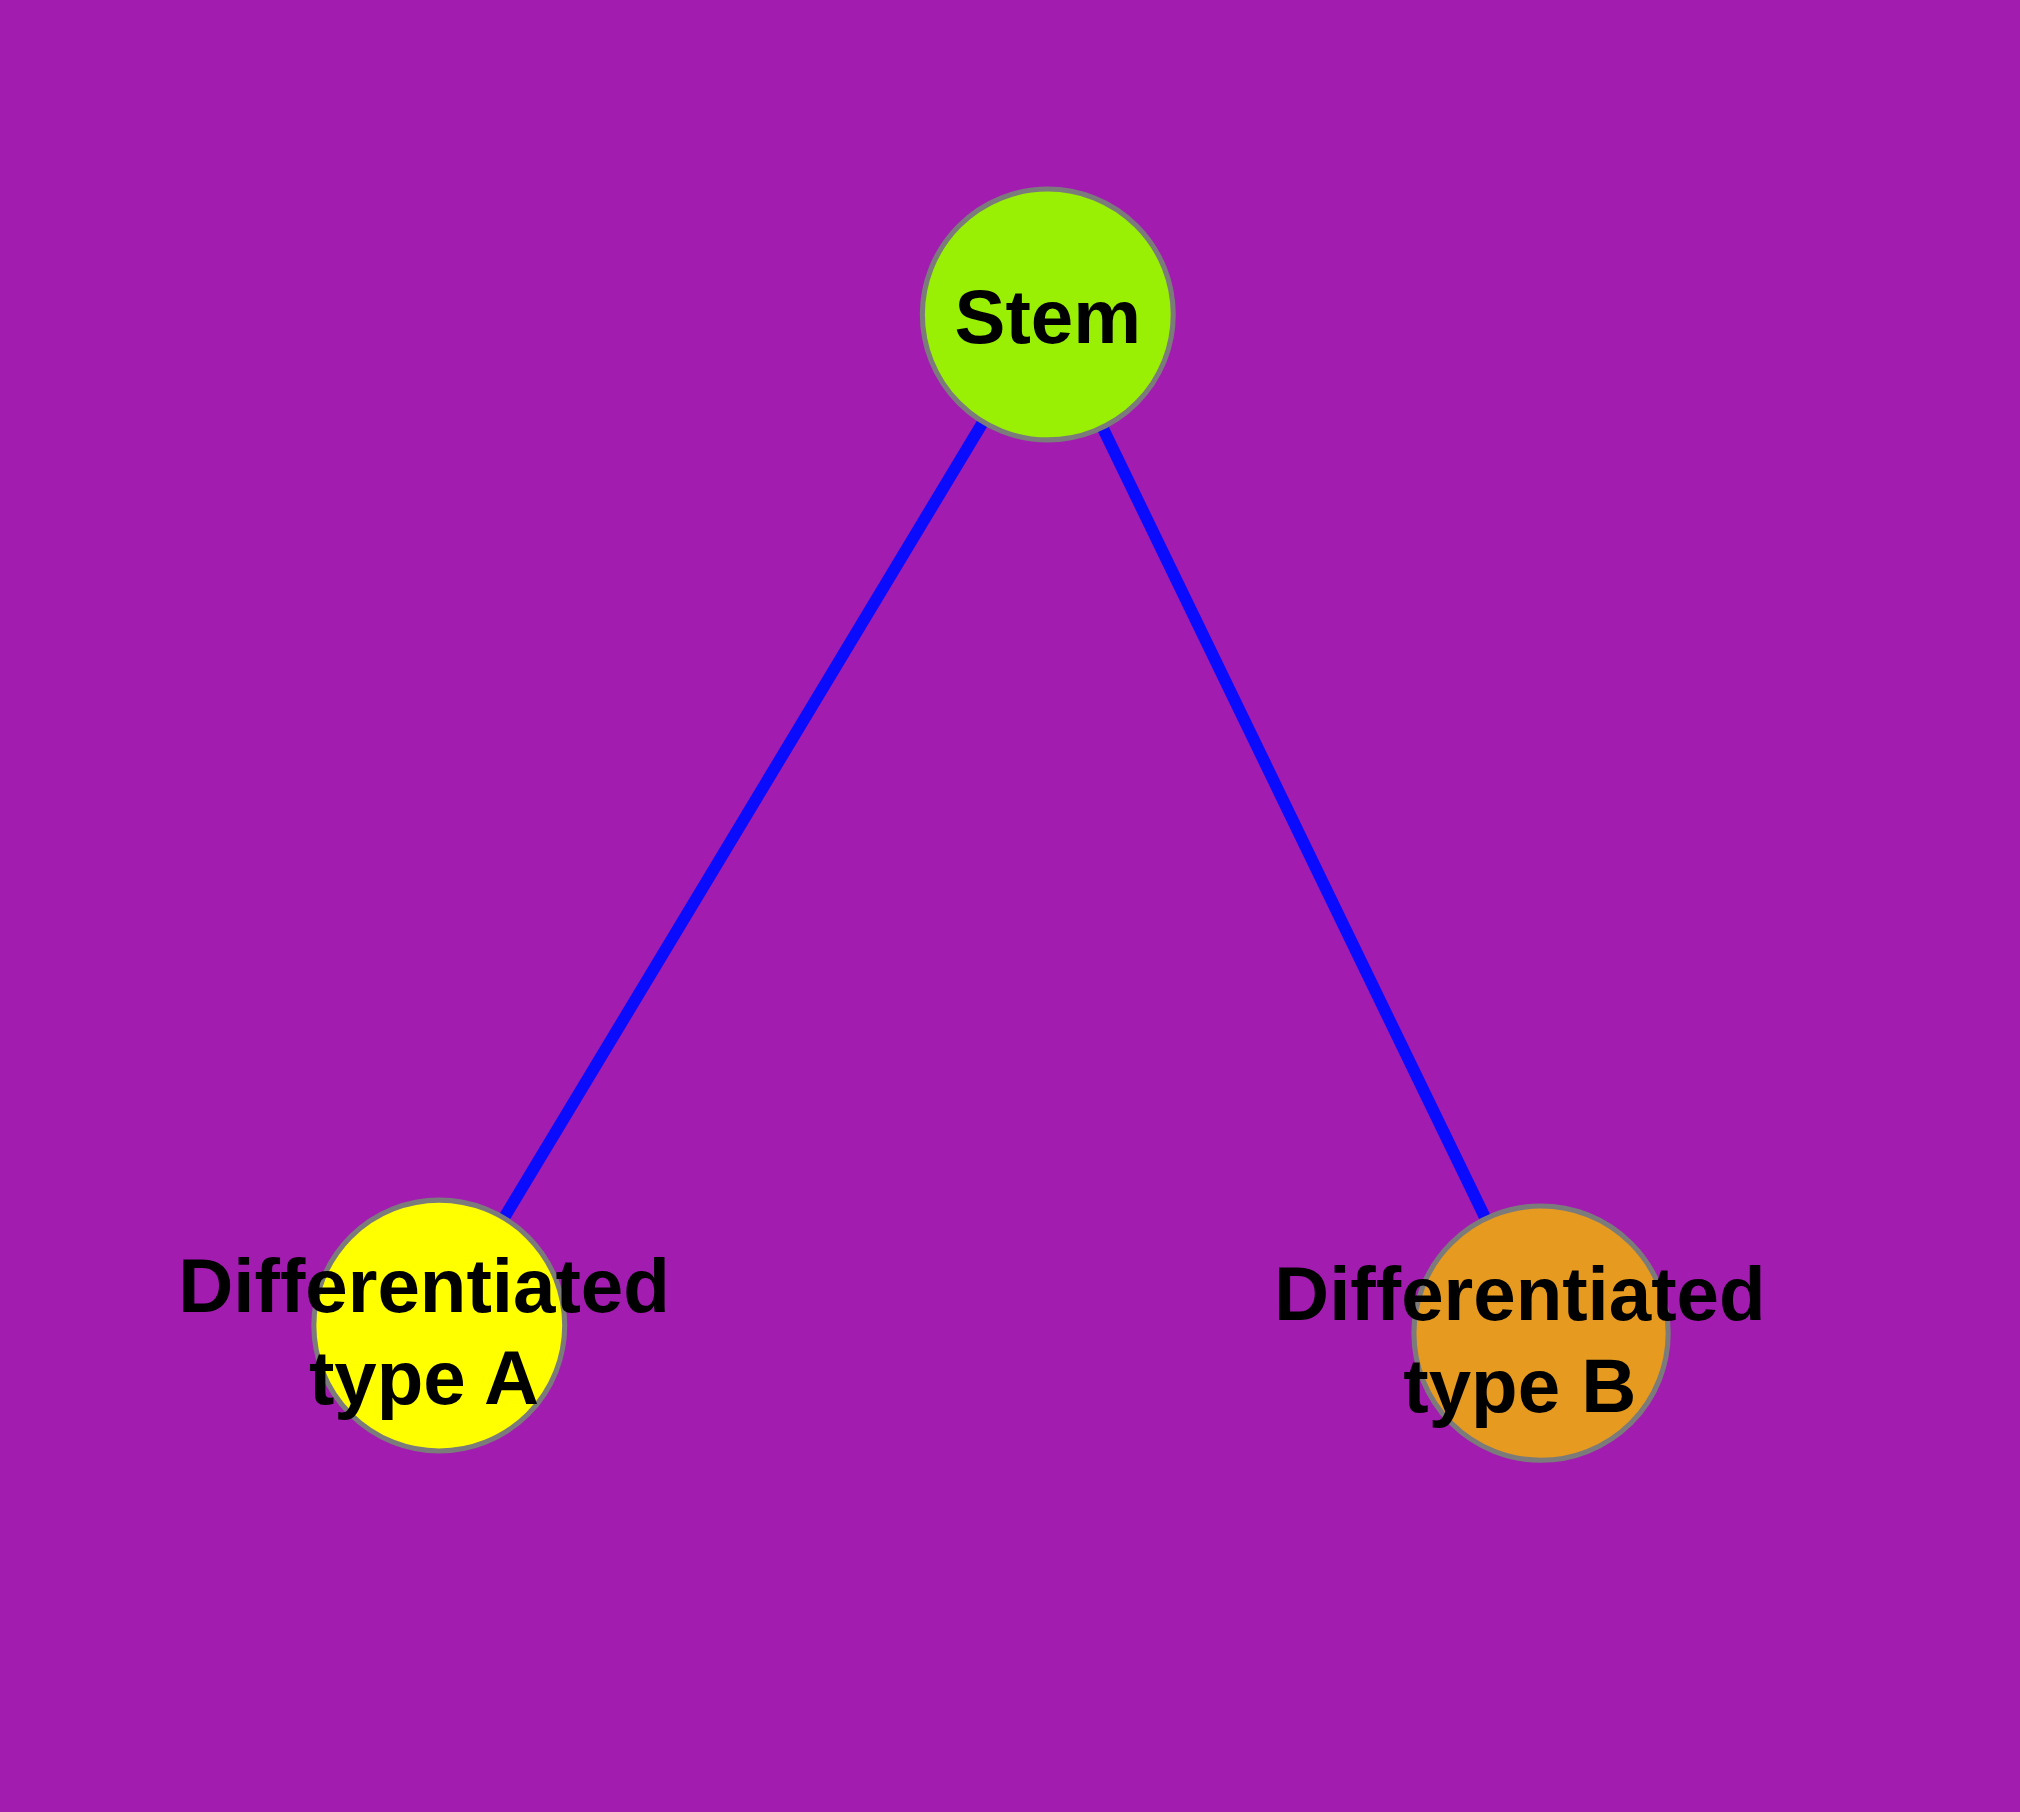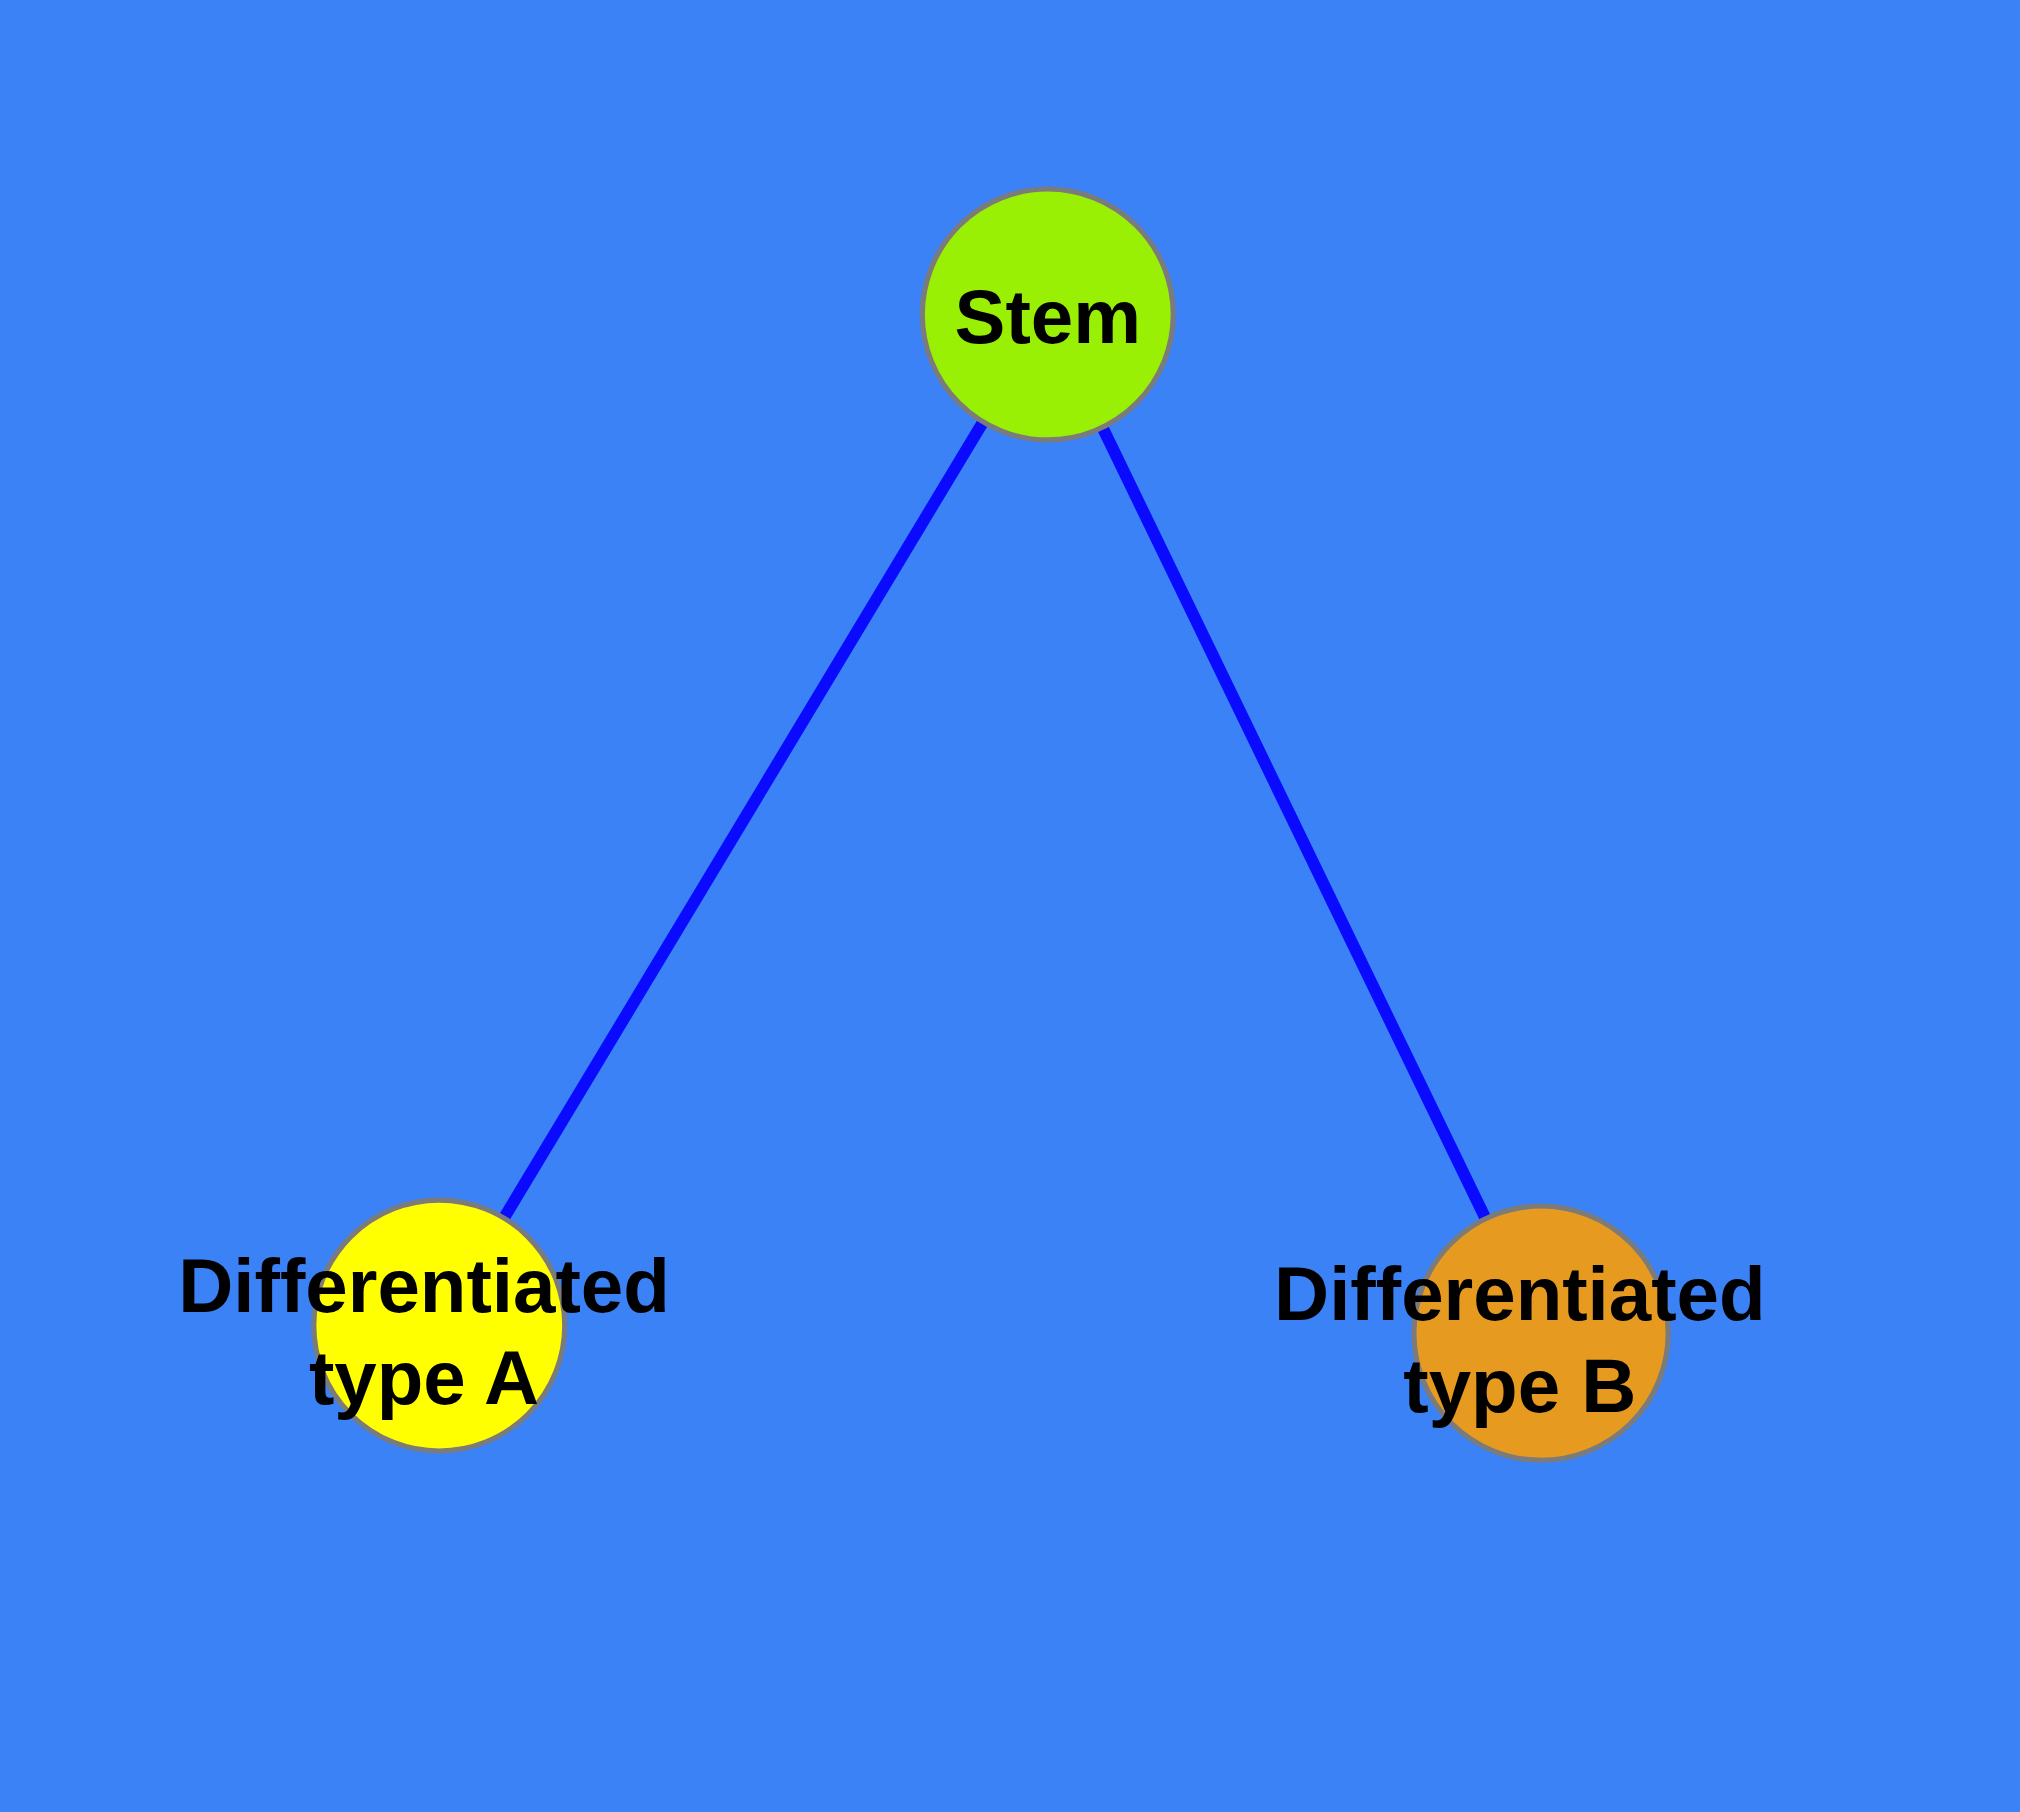--- a/index.html
+++ b/index.html
@@ -4,21 +4,21 @@
 <style>
   html, body {
     margin: 0;
     padding: 0;
     background: #CACAF8;
   }
   #canvas {
     position: relative;
     width: 2021px;
     height: 1812px;
-    background: #3b82f6;
+    background: #a21caf;
     overflow: hidden;
     font-family: "Liberation Sans", sans-serif;
   }
   svg { display: block; }
   .edge-line {
     stroke-width: 14px;
     fill: none;
   }
   .node-circle {
     stroke: #7B7B7B;

